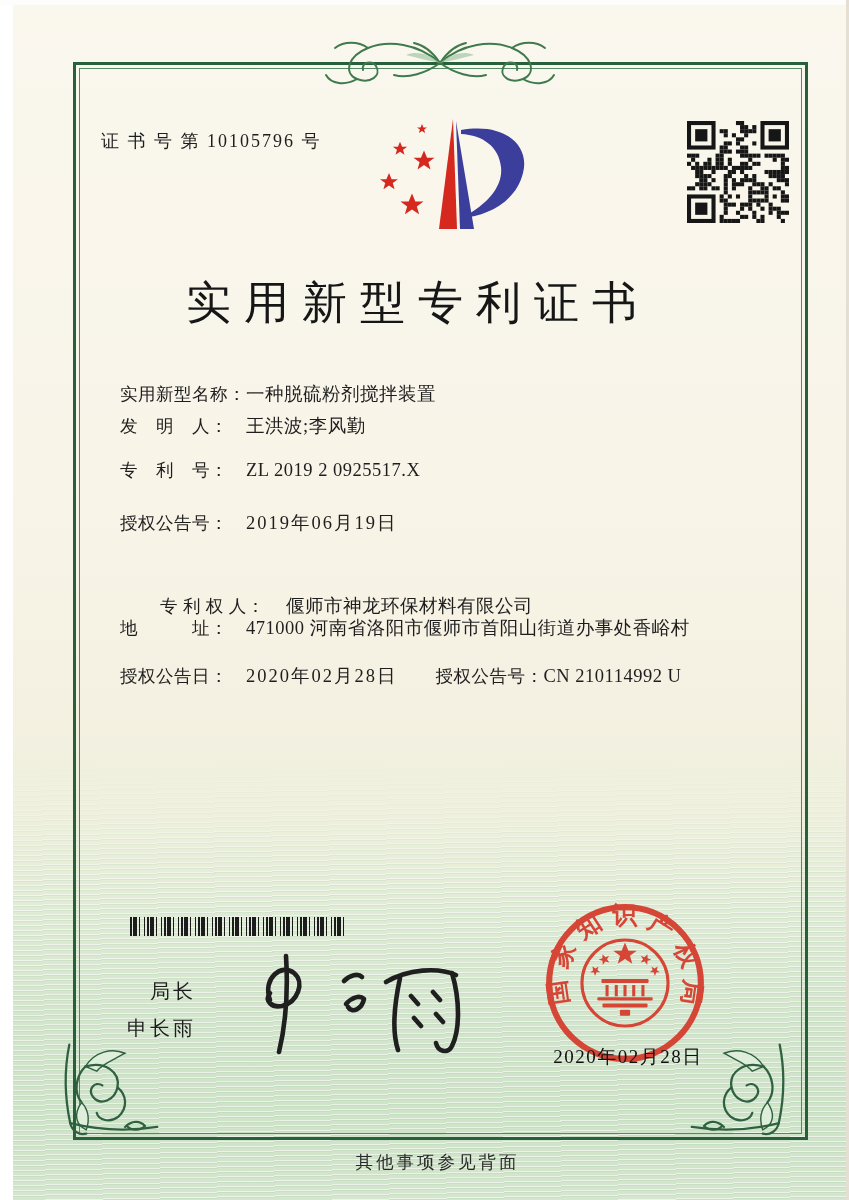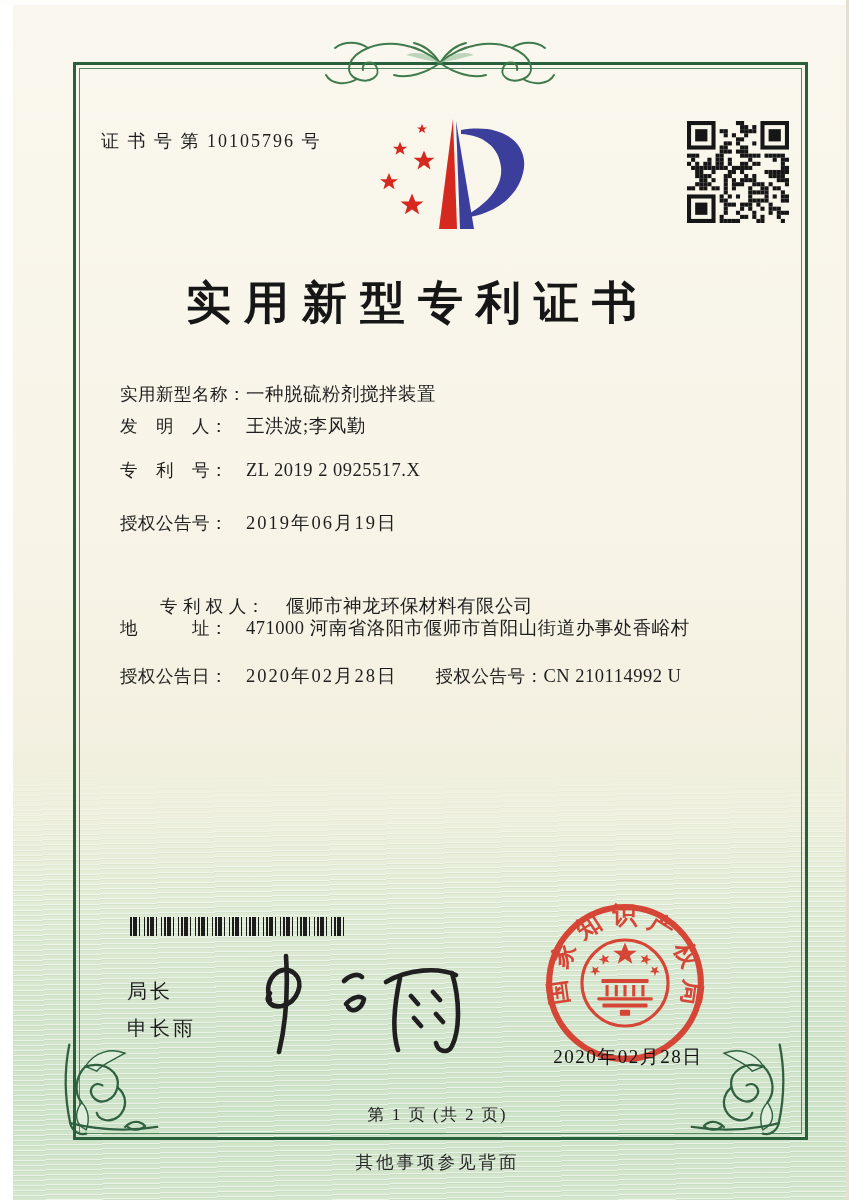--- a/index.html
+++ b/index.html
@@ -27,37 +27,37 @@
   }
   .ornament-top{position:absolute;left:300px;top:37px;width:280px;height:52px;z-index:3;}
   .corner{position:absolute;width:104px;height:104px;z-index:3;}
   .corner.bl{left:57px;top:1040px;}
   .corner.br{left:688px;top:1040px;transform:scaleX(-1);}
   .cert-no{position:absolute;left:101px;top:129px;font-size:18px;letter-spacing:2px;z-index:4;}
   .logo{position:absolute;left:360px;top:108px;width:180px;height:132px;z-index:4;}
   .qr{position:absolute;left:687px;top:121px;width:102px;height:102px;z-index:4;}
   .title{
     position:absolute;left:73px;top:243px;width:677px;z-index:4;
-    text-align:center;font-size:45px;font-weight:700;letter-spacing:13px;text-indent:13px;color:#161616;
+    text-align:center;font-size:45px;font-weight:400;letter-spacing:13px;text-indent:13px;color:#161616;
   }
   .row{position:absolute;left:120px;width:660px;display:flex;align-items:baseline;font-size:18.5px;z-index:4;}
   .row .lbl{flex:none;width:126px;font-size:17.5px;white-space:pre;letter-spacing:.5px;}
   .row .val{white-space:pre;letter-spacing:.5px;}
   .row .val.date{letter-spacing:2px;}
   .row .lbl2{flex:none;margin-left:38px;font-size:17.5px;white-space:pre;letter-spacing:.5px;}
   .r0{top:355px;margin-top:26px;} .r1{top:413px;} .r2{top:458px;} .r3{top:510px;}
   .r4{top:593px;margin-left:40px;} .r5{top:615px;} .r6{top:663px;}
   .paras{position:absolute;left:120px;top:695px;width:632px;z-index:4;}
   .paras p{margin:0;font-size:18.5px;line-height:30.5px;text-indent:38px;color:#1b1b1b;}
   .barcode{
     position:absolute;left:130px;top:917px;width:216px;height:19px;z-index:4;
     background:
       repeating-linear-gradient(90deg,#1c1c1c 0 2px,transparent 2px 3px,#1c1c1c 3px 7px,transparent 7px 9px,#1c1c1c 9px 10px,transparent 10px 14px,#1c1c1c 14px 15px,transparent 15px 17px);
   }
-  .director{position:absolute;left:127px;top:973px;z-index:4;font-size:20px;letter-spacing:3px;line-height:37px;}
+  .director{position:absolute;left:127px;top:973px;z-index:4;font-size:20px;letter-spacing:3px;line-height:37px;text-align:right;}
   .signature{position:absolute;left:248px;top:948px;width:220px;height:110px;z-index:4;}
   .seal{position:absolute;left:543px;top:901px;width:164px;height:164px;z-index:5;opacity:.93;}
   .seal-date{position:absolute;left:543px;top:1044px;width:170px;text-align:center;font-size:19px;letter-spacing:1.5px;z-index:6;color:#111;}
   .page-no{position:absolute;left:73px;top:1104px;width:729px;text-align:center;font-size:16.5px;letter-spacing:2px;z-index:4;}
   .back-note{position:absolute;left:73px;top:1150px;width:729px;text-align:center;font-size:17.5px;letter-spacing:3px;z-index:4;color:#2a2a2a;}
   svg{display:block;}
 </style>
 </head>
 <body>
 
@@ -420,19 +420,18 @@
       <rect x="78.5" y="82" width="3" height="11"></rect>
       <rect x="87" y="82" width="3" height="11"></rect>
       <rect x="96" y="82" width="3" height="11"></rect>
       <rect x="53" y="94" width="54" height="3" rx="1"></rect>
       <rect x="58" y="100" width="44" height="4" rx="1"></rect>
       <rect x="75" y="106" width="10" height="6" rx="1"></rect>
     </g>
   </svg>
   <div class="seal-date">2020年02月28日</div>
 
-  <div class="page-no">第 1 页 (共 2 页)</div>
   <div class="back-note">其他事项参见背面</div>
 
   <div class="scan-left"></div>
   <div class="scan-top"></div>
   <div class="scan-right"></div>
 </div>
 
 </body></html>

